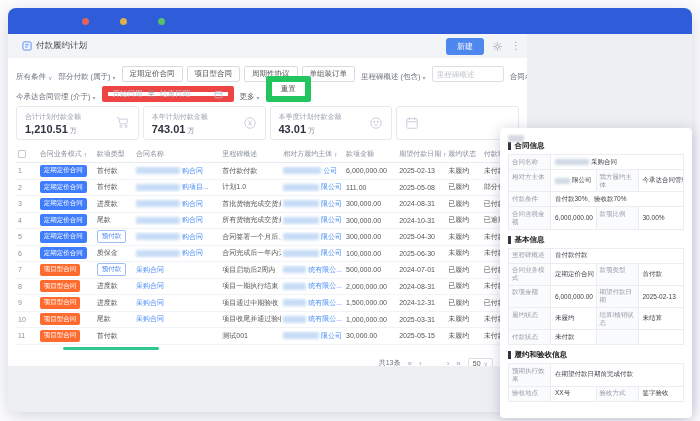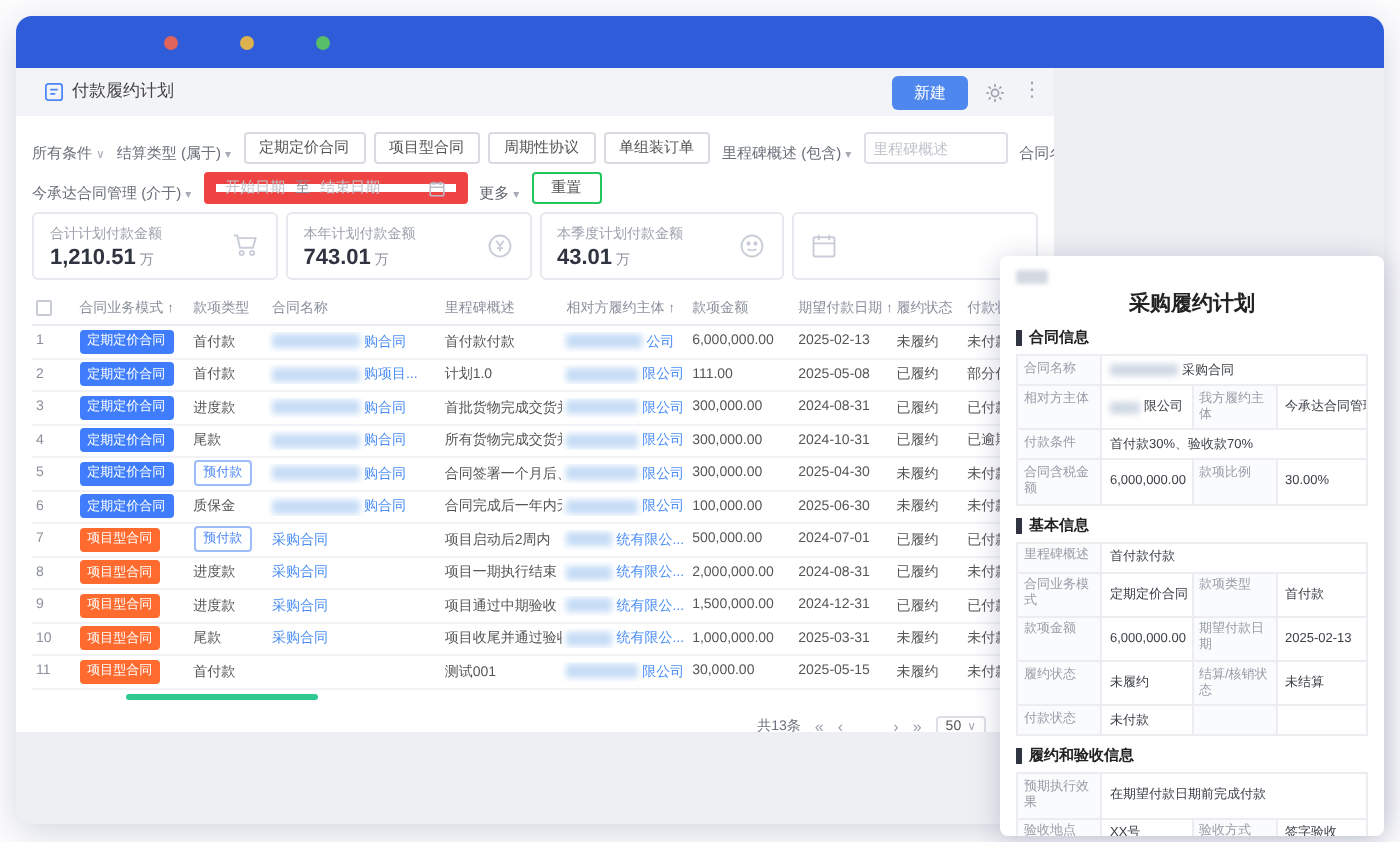--- a/index.html
+++ b/index.html
@@ -19,21 +19,21 @@
   .caret{font-size:6px;color:#a5aab4;}
   .type-btns{display:flex;gap:4px;}
   .type-btn{background:#fff;border:1px solid #d8dbe2;border-radius:2px;font-size:7.5px;color:#555;padding:2px 7px;font-family:inherit;}
   .flt-input{height:16px;border:1px solid #dcdfe6;border-radius:2px;font-size:7.5px;padding:0 4px;color:#333;font-family:inherit;width:72px;}
   .flt-input::placeholder{color:#c0c4cc;}
   .date-range{height:16px;border:6px solid #ef4444;border-radius:2px;display:flex;align-items:center;gap:5px;padding:0 5px;width:132px;background:#fff;}
   .date-range .ph{color:#c0c4cc;font-size:7.5px;}
   .date-range .to{color:#8a909a;font-size:7.5px;}
   .date-range .cal{margin-left:auto;display:flex;}
   .btn-plain{background:none;border:none;font-size:7.5px;color:#5a5f68;font-family:inherit;display:flex;align-items:center;gap:2px;}
-  .btn-border{background:#fff;border:1px solid #22c55e;border-radius:2px;font-size:7.5px;color:#555;padding:2px 9px;font-family:inherit;}
+  .btn-border{background:#fff;border:6px solid #22c55e;border-radius:2px;font-size:7.5px;color:#555;padding:2px 9px;font-family:inherit;}
   .cards-row{display:flex;gap:4px;margin-top:4px;}
   .sum-card{flex:1 1 0;border:1px solid #e7e9ef;border-radius:3px;background:#fff;height:34px;display:flex;align-items:center;justify-content:space-between;padding:3px 8px;}
   .card-label{font-size:7px;color:#9ba0ab;margin-bottom:2px;white-space:nowrap;}
   .card-value{font-size:11px;font-weight:bold;color:#2f3440;line-height:1;}
   .val-unit{font-size:7px;font-weight:normal;color:#8a909a;margin-left:2px;}
   .card-icon{opacity:.9;}
   .grid{margin-top:6px;}
   .g-row{display:flex;align-items:center;height:16.5px;border-bottom:1px solid #f2f3f7;font-size:7px;color:#555;}
   .g-head{height:17px;border-bottom:1px solid #e9ebf0;color:#8a909c;font-size:7px;}
   .g-cell{padding:0 2px;overflow:hidden;white-space:nowrap;display:flex;align-items:center;gap:2px;}
@@ -103,21 +103,21 @@
   </div>
 
   <div class="main-card">
 
     <div class="filter-row">
       <span class="flt-label">
         <span>所有条件</span>
           <span class="caret">∨</span>
       </span>
       <span class="flt-label">
-        <span>结算类型 (属于)</span>
+        <span>部分付款 (属于)</span>
           <span class="caret">▾</span>
       </span>
       <span class="type-btns">
           <button class="type-btn">定期定价合同</button>
           <button class="type-btn">项目型合同</button>
           <button class="type-btn">周期性协议</button>
           <button class="type-btn">单组装订单</button>
         </span>
       <span class="flt-label">
         <span>里程碑概述 (包含)</span>
@@ -490,21 +490,20 @@
       <span class="pg-size">
         <span>50</span>
           <span class="caret">∨</span>
       </span>
     </div>
 
   </div>
 
   <div class="panel">
     <span class="panel-chip"></span>
-    <div class="panel-title">采购履约计划</div>
     <div>
         <div class="p-section">
           <div class="sec-head">
             <span class="sec-bar"></span>
             <span class="sec-title">合同信息</span>
           </div>
           <div class="p-table">
             <div class="p-row">
               <div class="p-label">合同名称</div>
               <div class="p-value">

